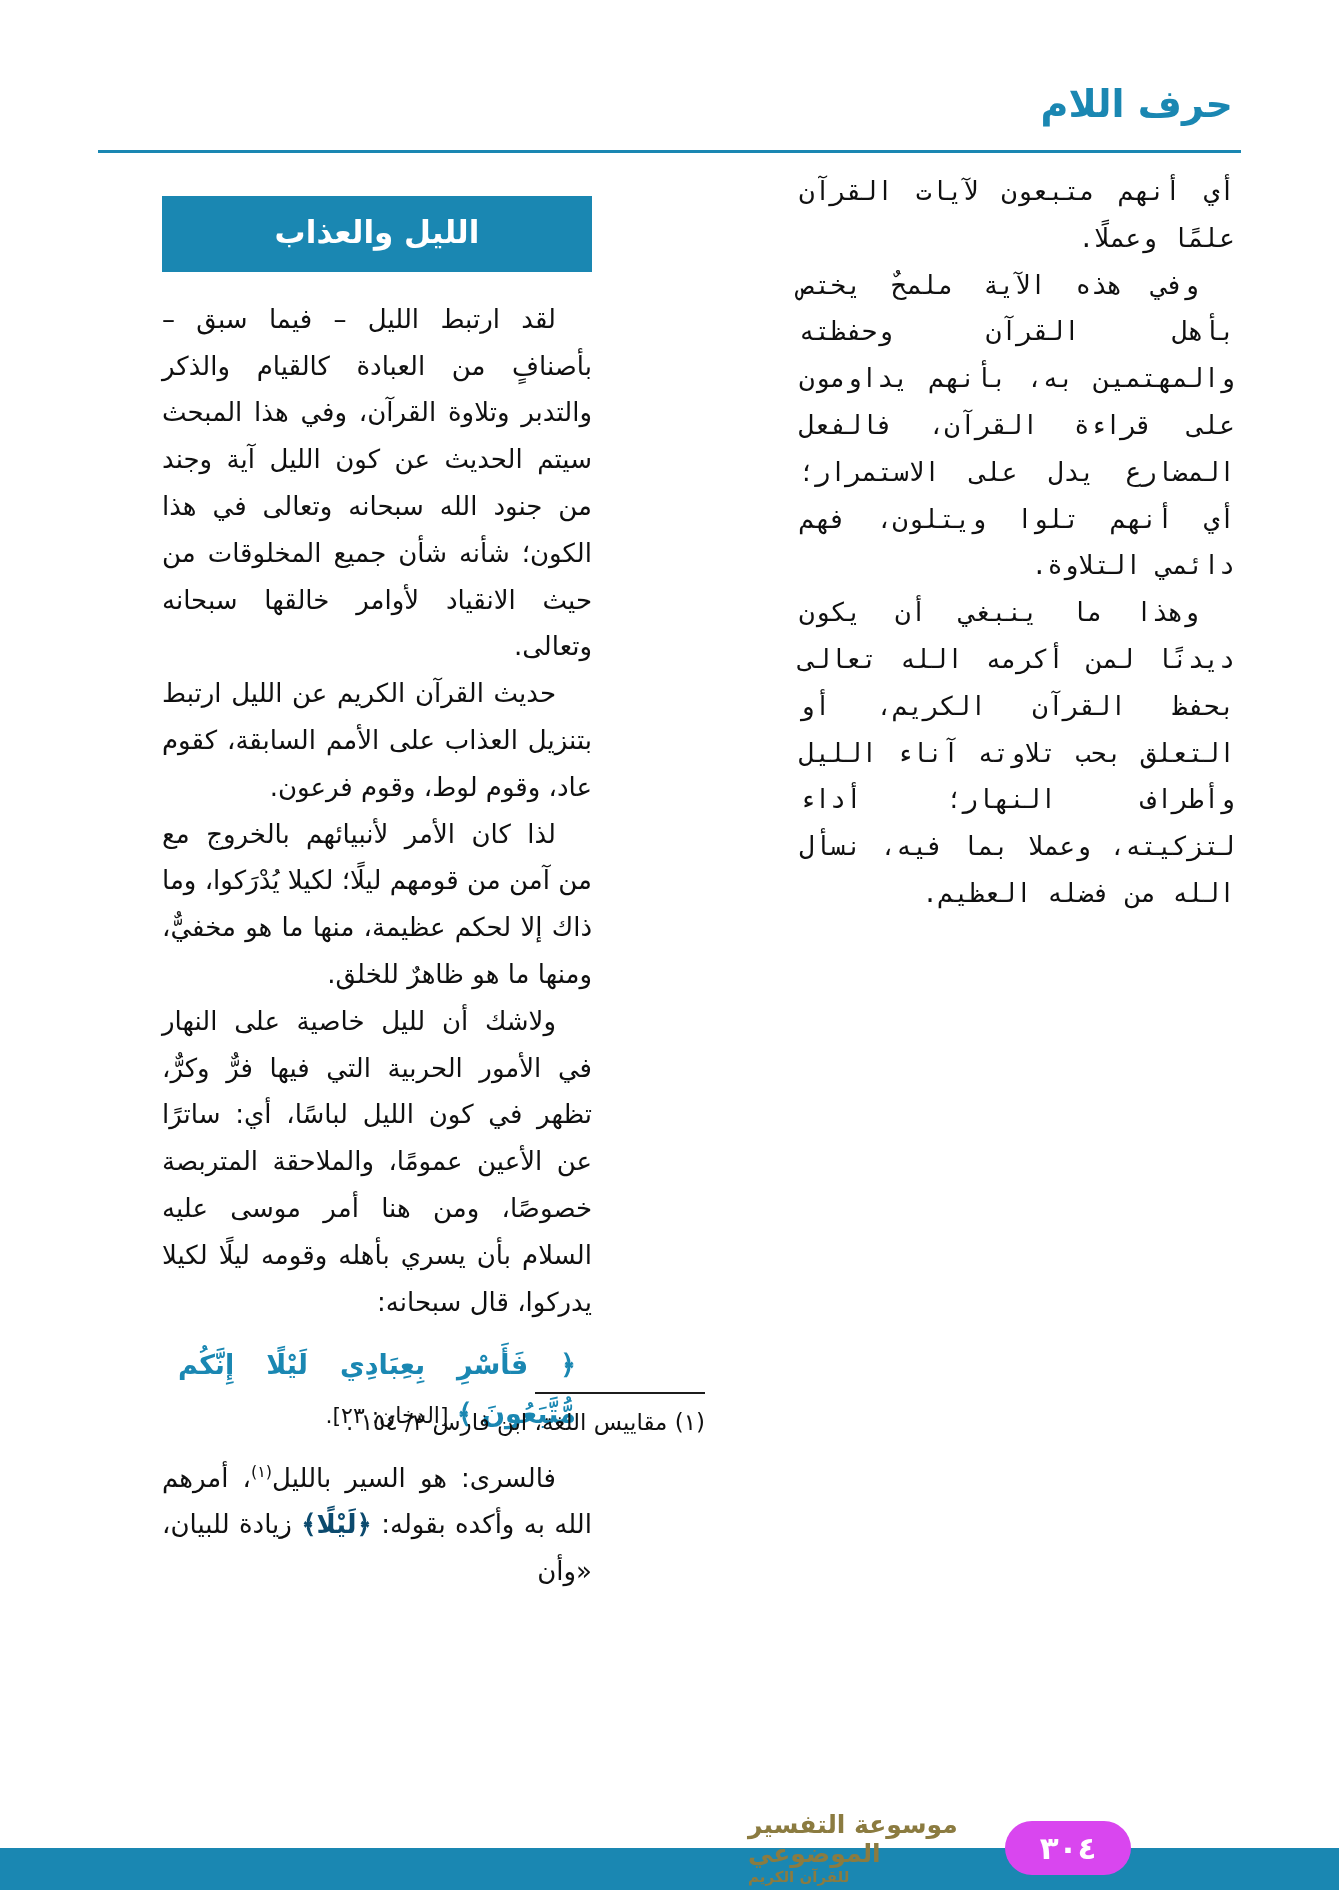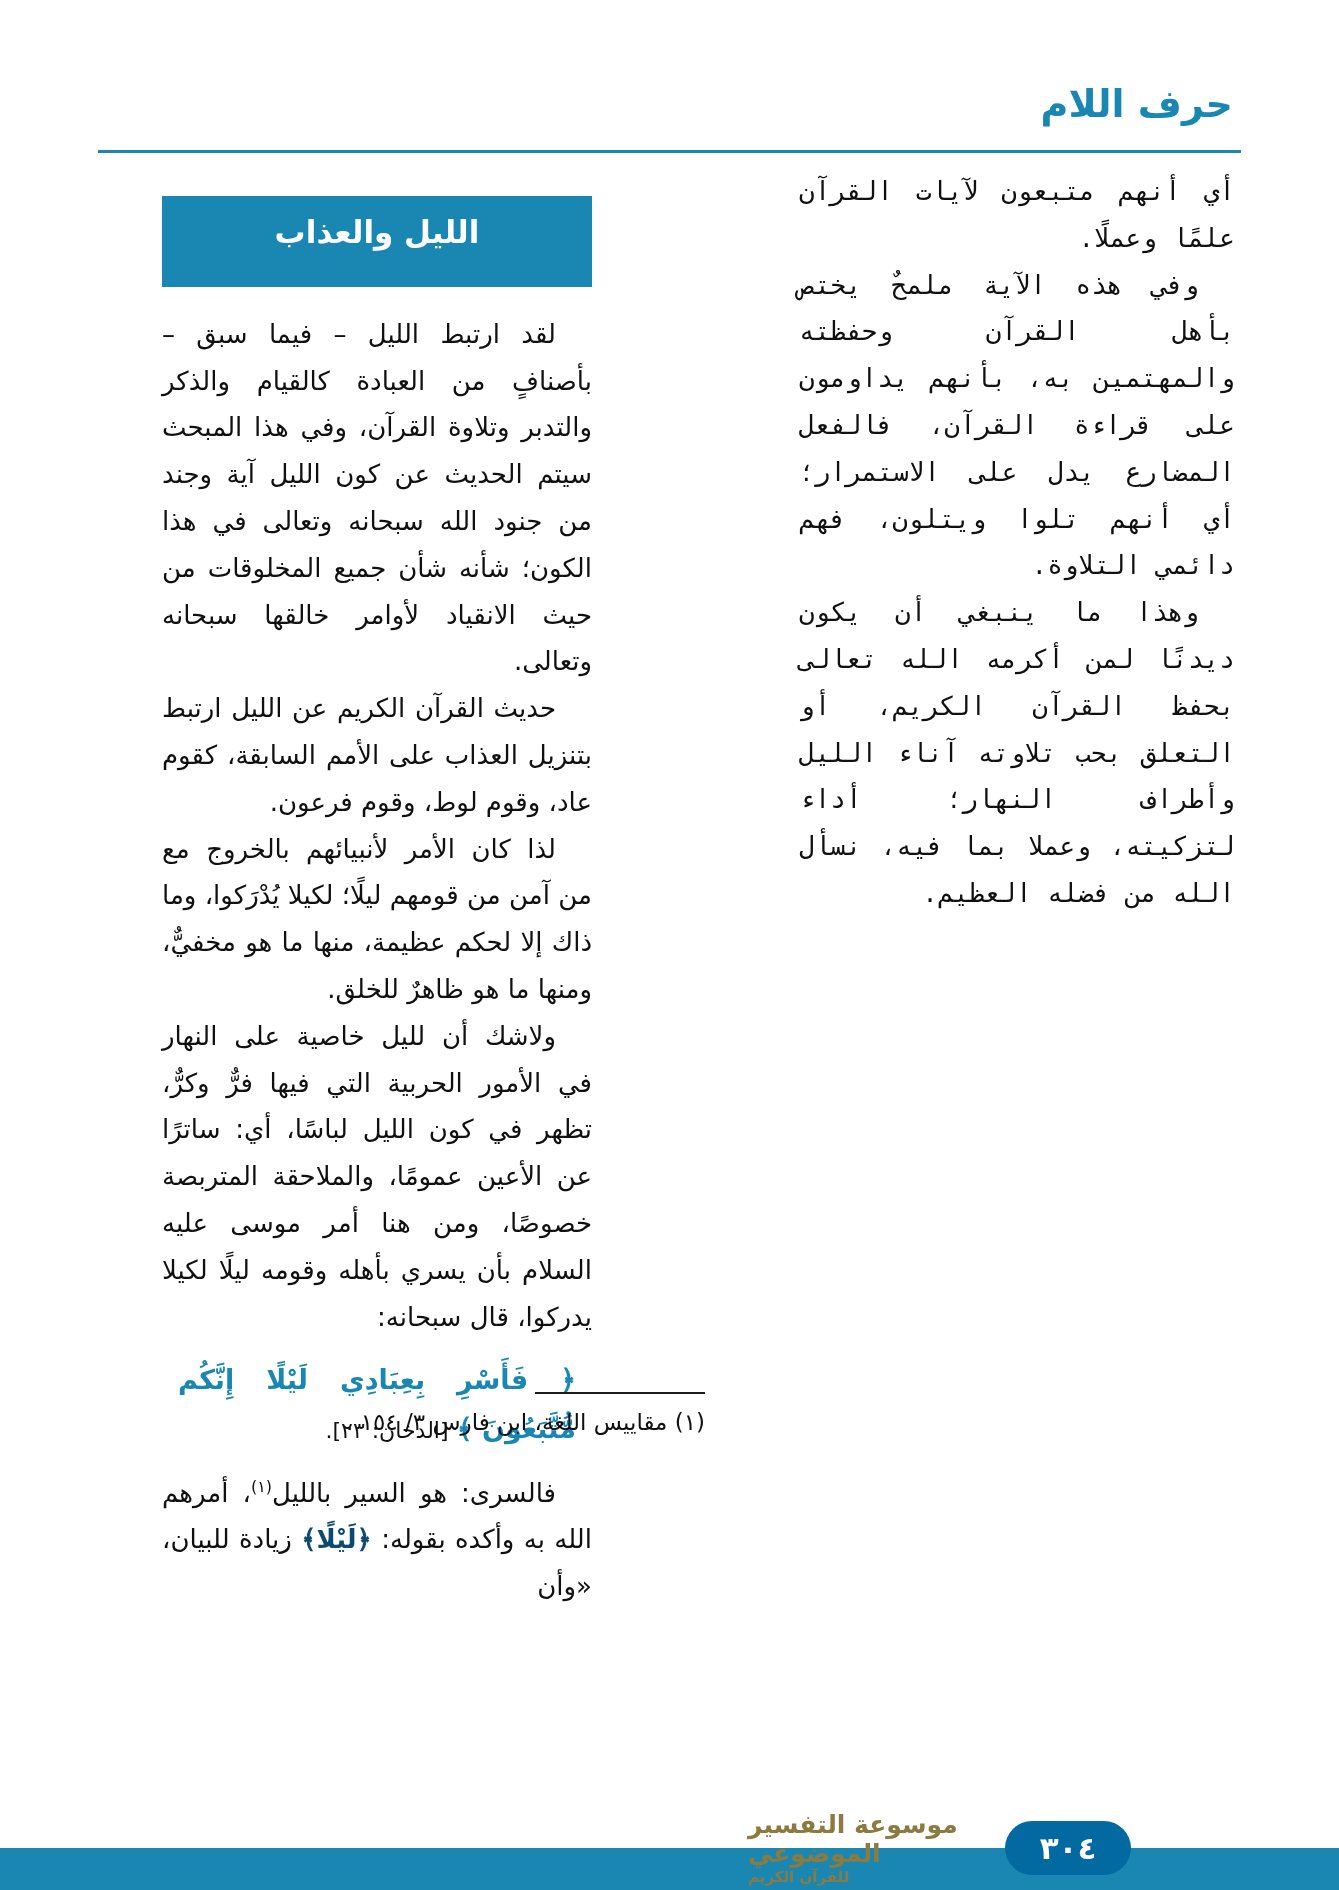--- a/index.html
+++ b/index.html
@@ -56,21 +56,21 @@
     left: 162px;
     width: 430px;
   }
 
   .section-box {
     background: #1a87b2;
     color: #ffffff;
     text-align: center;
     font-size: 31px;
     font-weight: 700;
-    padding: 9px 0 26px 0;
+    padding: 9px 0 11px 0;
     margin-bottom: 24px;
   }
 
   
   .verse-block { margin: 16px; }
   .verse-text {
     color: #1a87b2;
     font-weight: 700;
     font-size: 27px;
   }
@@ -114,21 +114,21 @@
     height: 42px;
     background: #1a87b2;
   }
   .page-badge {
     position: absolute;
     bottom: 15px;
     left: 1005px;
     width: 126px;
     height: 54px;
     border-radius: 28px;
-    background: #0369a1;
+    background: #d946ef;
     color: #ffffff;
     display: flex;
     align-items: center;
     justify-content: center;
     font-size: 31px;
     font-weight: 700;
     z-index: 2;
   }
   .footer-logo {
     position: absolute;

